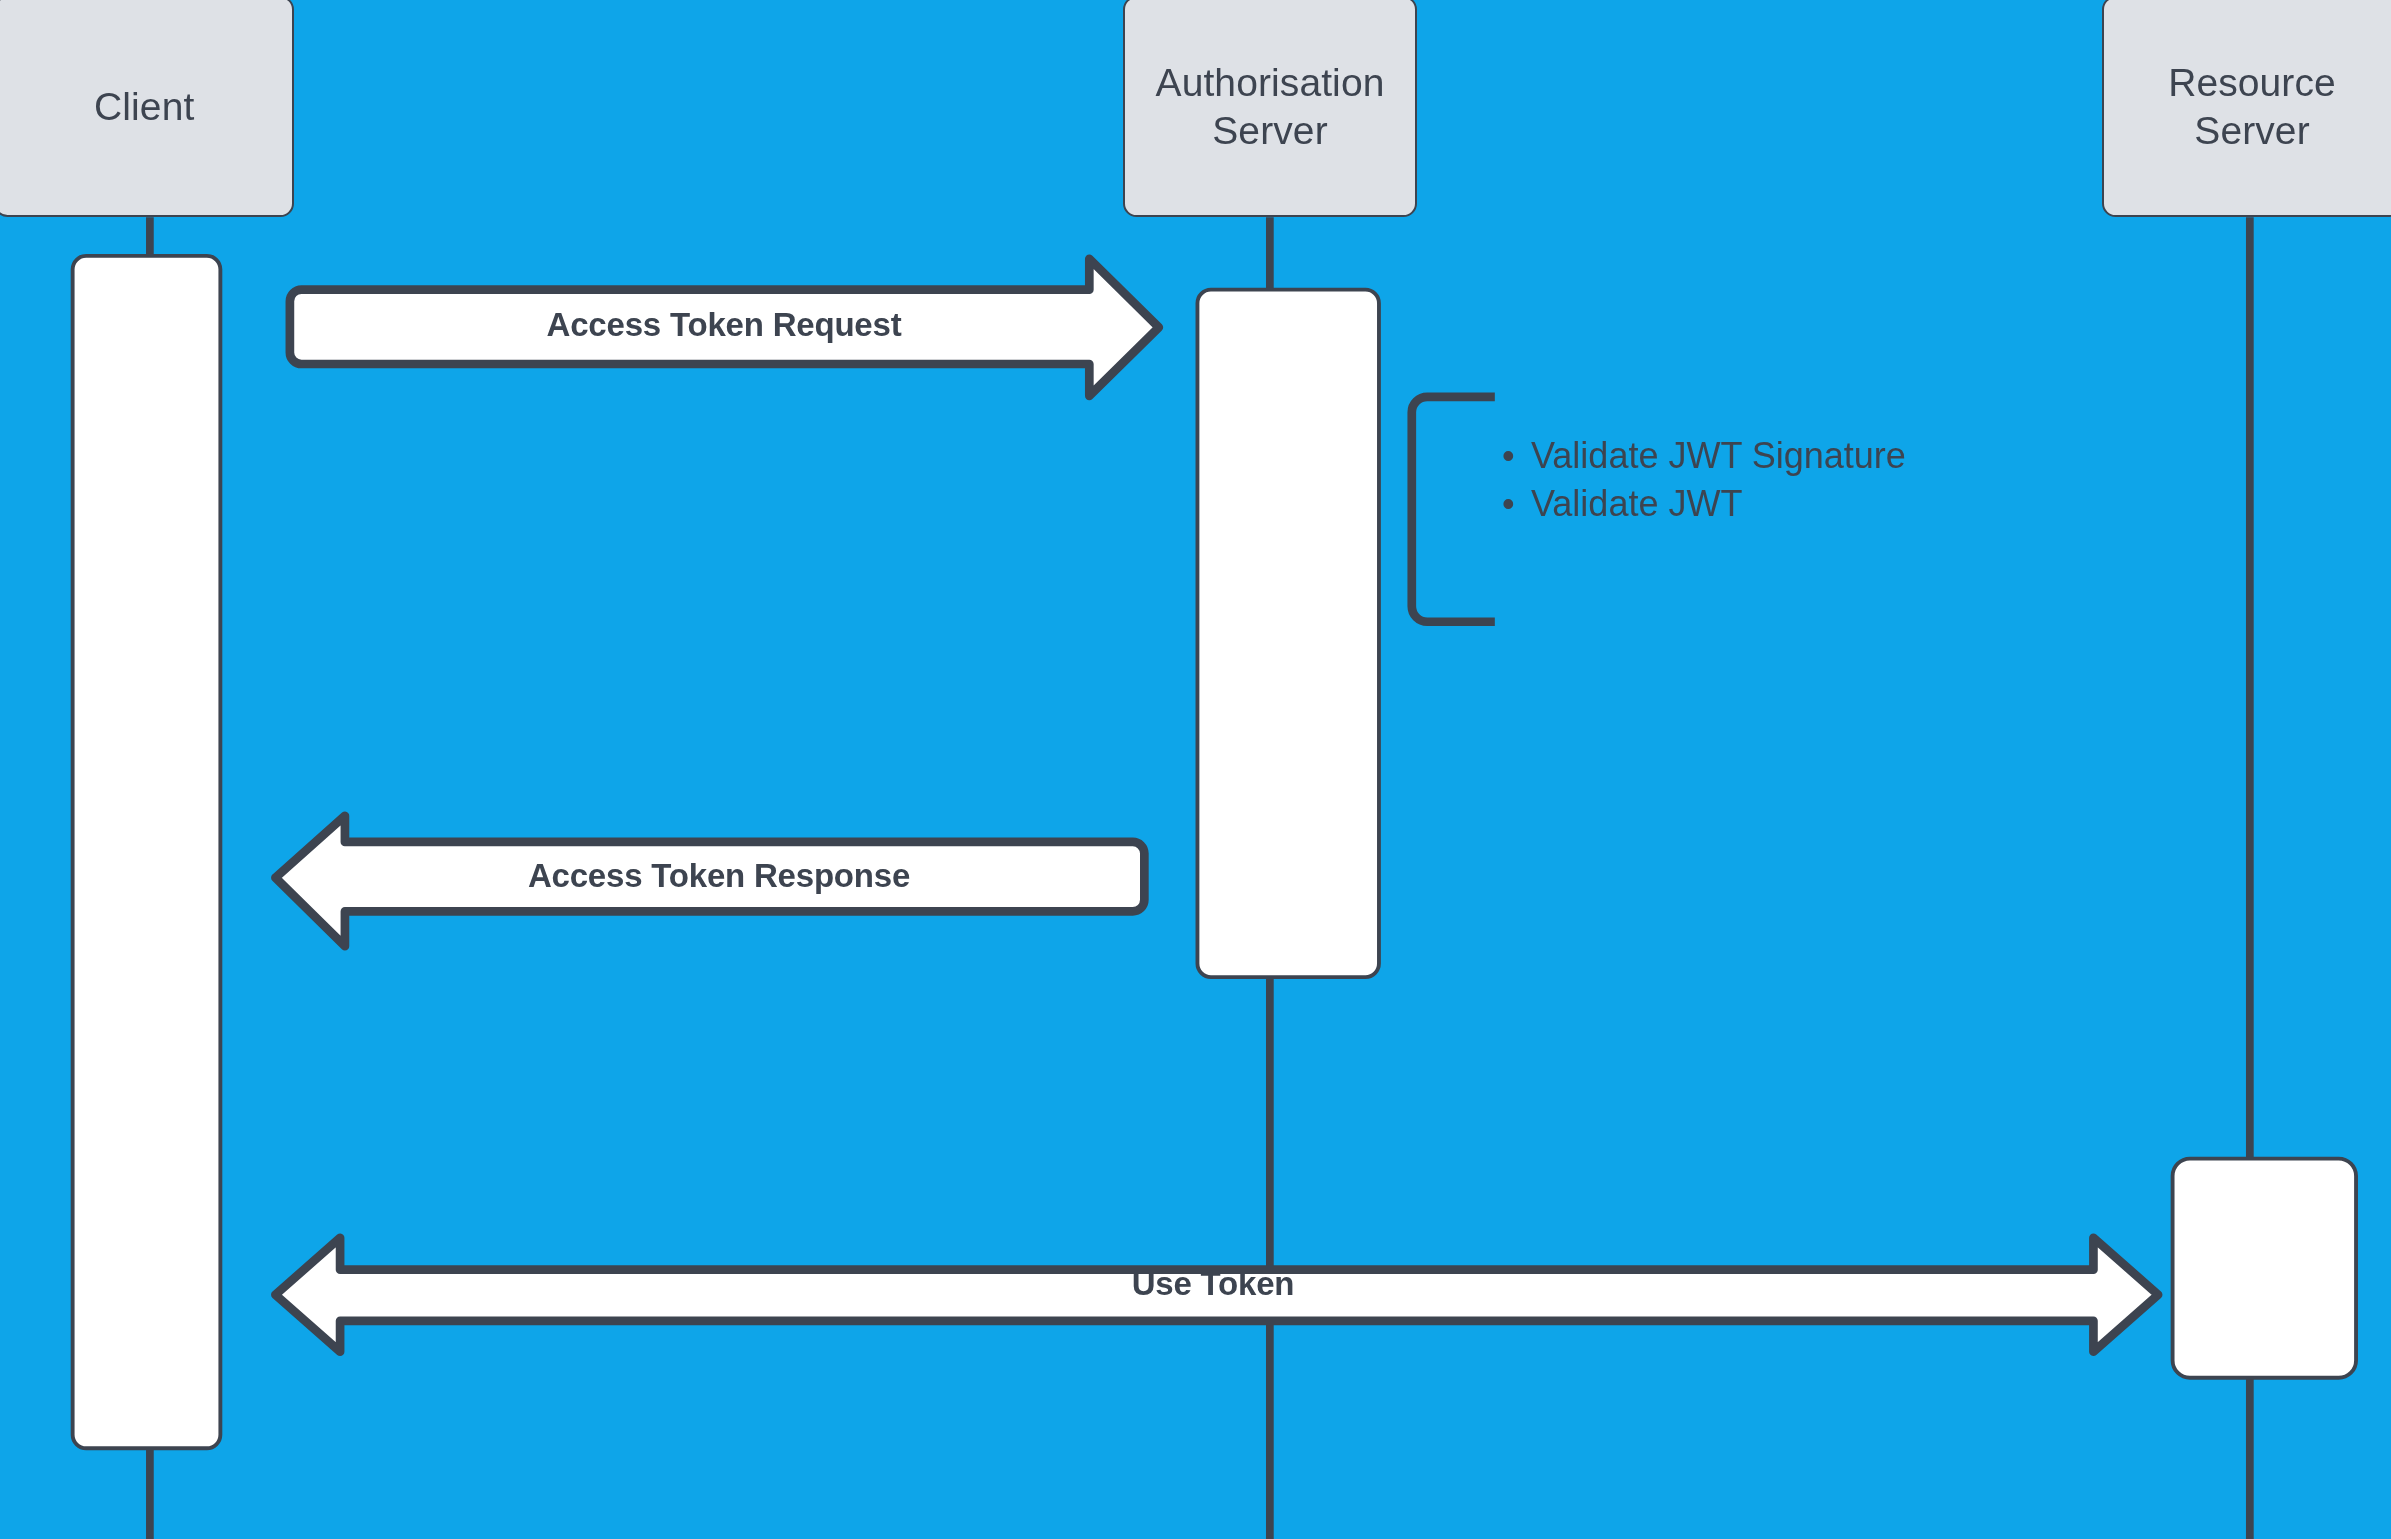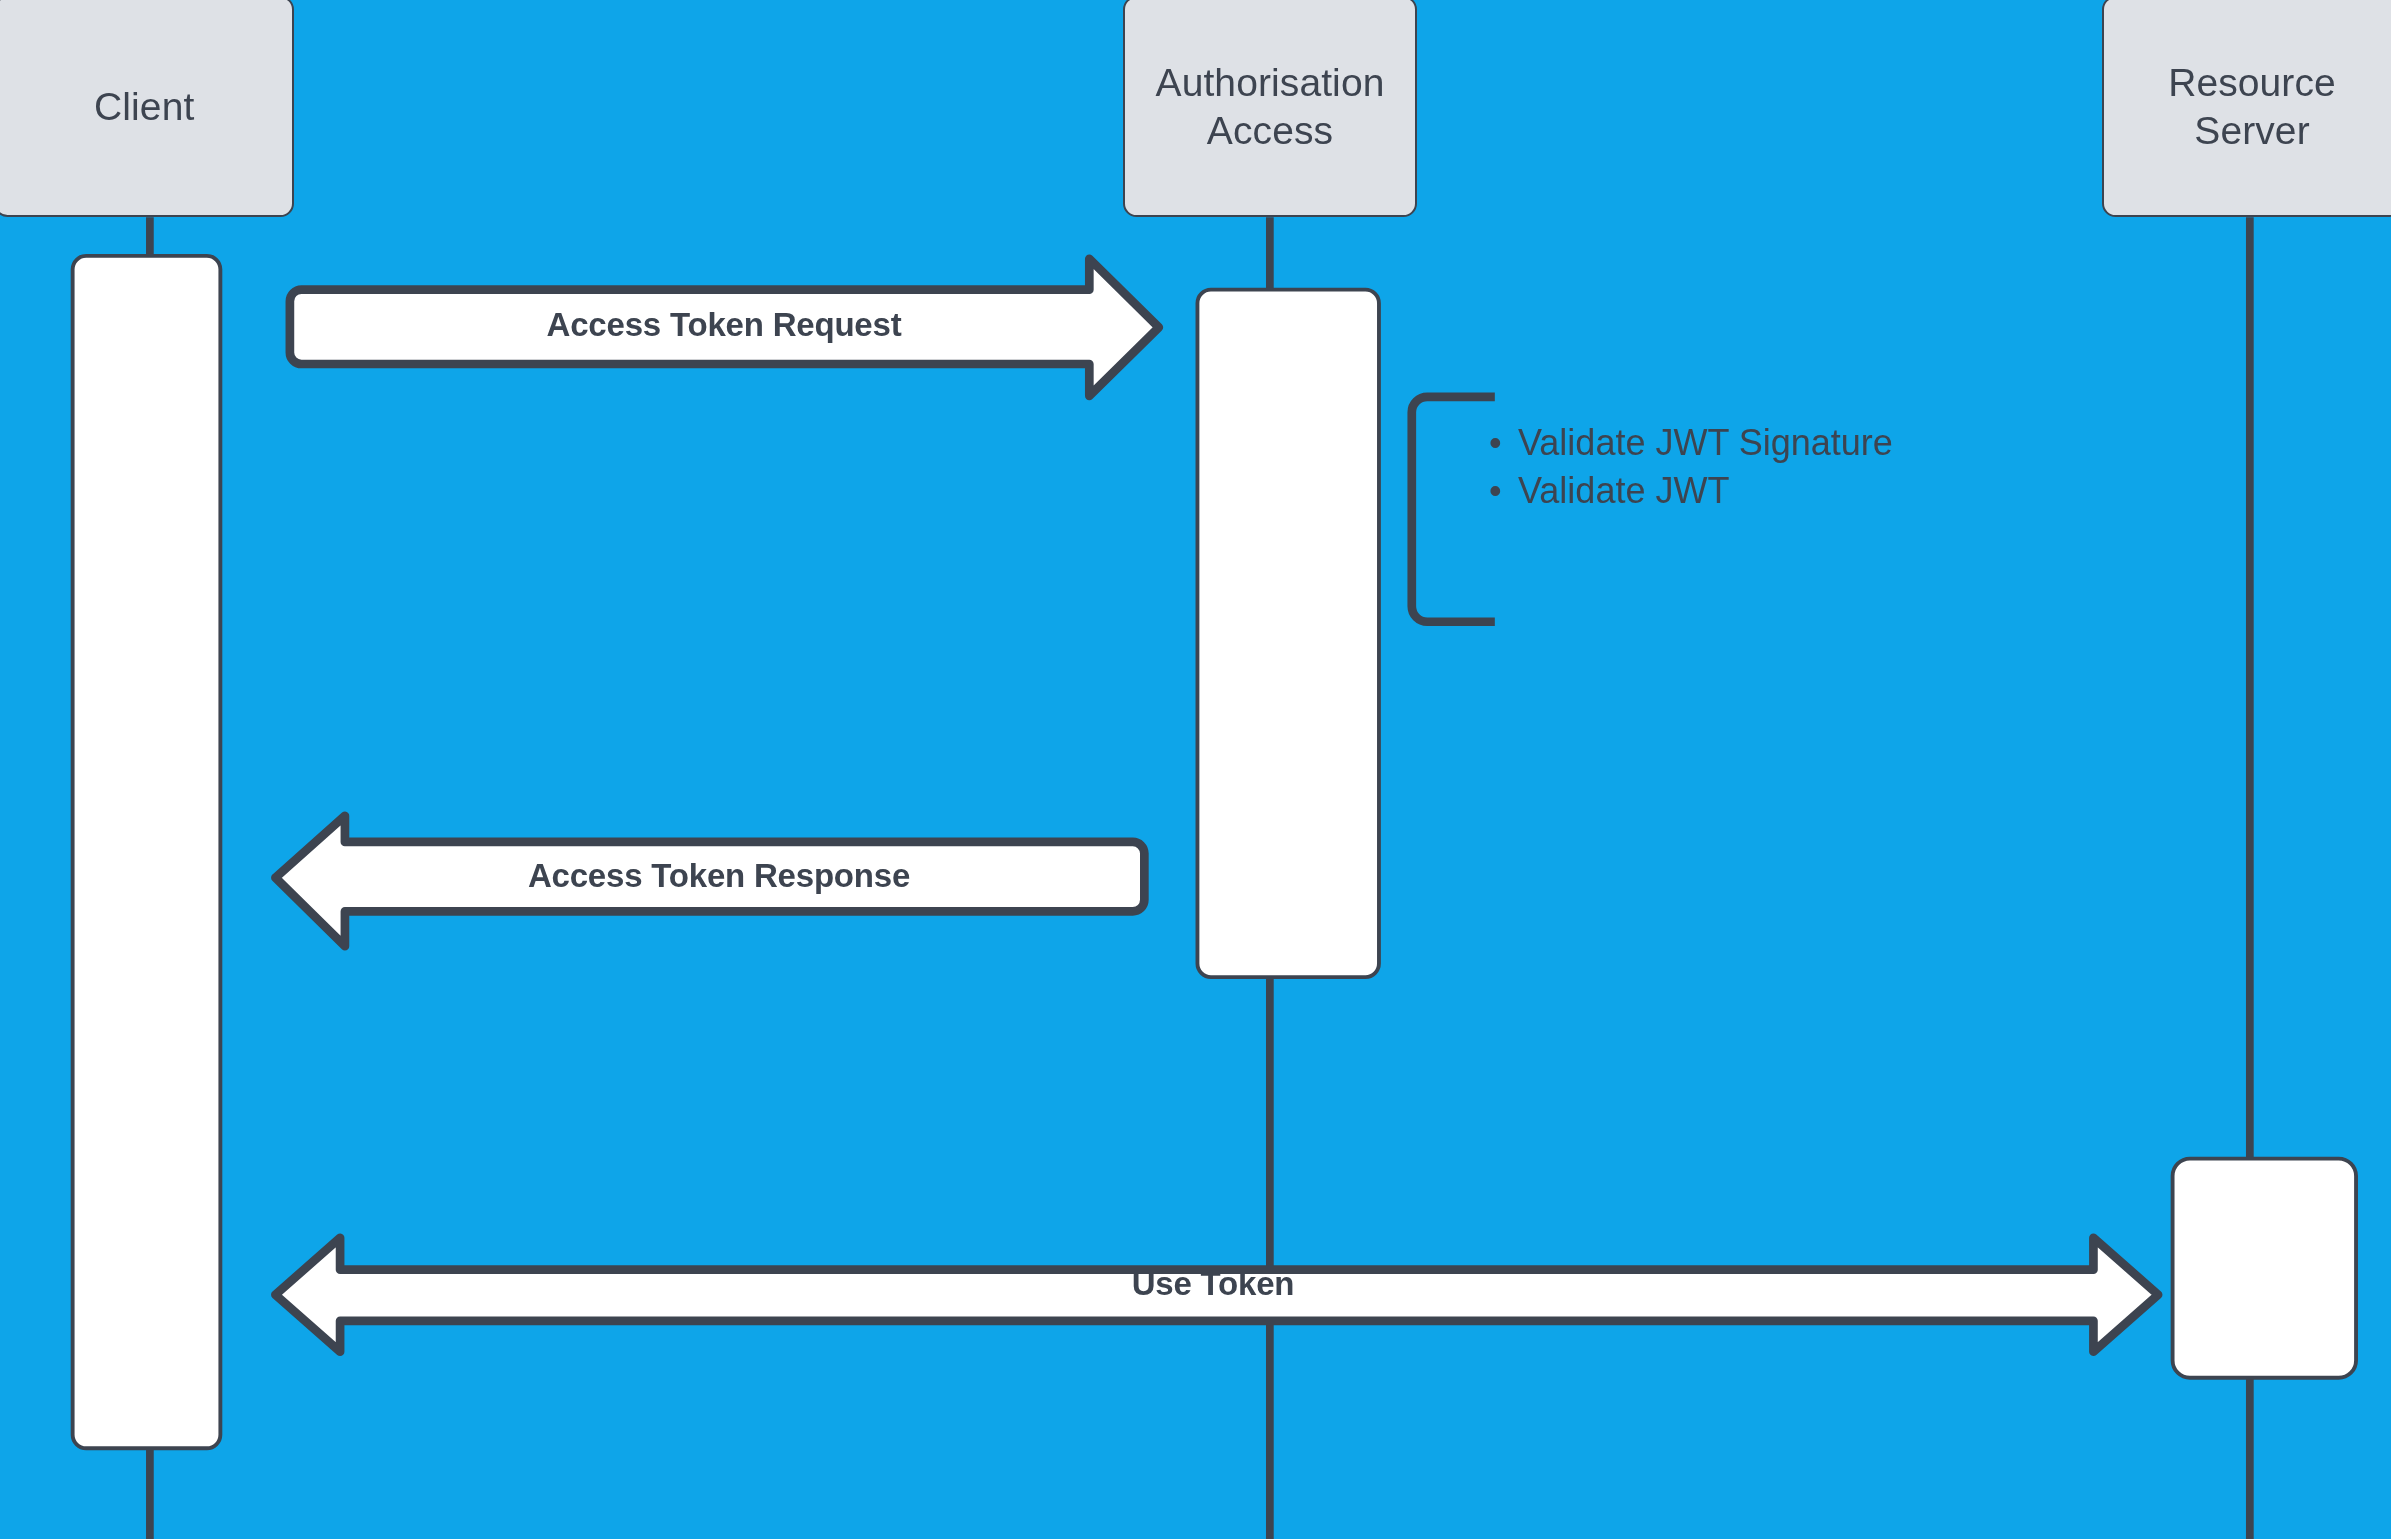--- a/index.html
+++ b/index.html
@@ -59,21 +59,21 @@
     letter-spacing: -0.2px;
   }
   
   .note-list {
     position: absolute;
     color: #3d4450;
     font-size: 36px;
     line-height: 48px;
     font-family: "Liberation Sans", sans-serif;
     list-style: none;
-    margin: 2px;
+    margin: 15px;
     padding: 0;
     white-space: nowrap;
   }
   .note-list li { position: relative; padding-left: 33px; }
   .note-list li::before {
     content: "\2022";
     position: absolute;
     left: 3.9px;
     top: 0;
     font-size: 36px;
@@ -136,21 +136,21 @@
              A 16 16 0 0 0 1478 644
              L 1548 644" fill="none" stroke="#3d4450" stroke-width="9" stroke-linejoin="round" stroke-linecap="butt"></path>
   </svg>
 
   <div class="participant" style="left:-5.8px; top:-3.9px; width:300px; height:221px;">
     <span class="plabel">Client</span>
   </div>
 
   <div class="participant" style="left:1123px; top:-3.9px; width:294px; height:221px;">
     <span class="plabel">Authorisation
-Access</span>
+Server</span>
   </div>
 
   <div class="participant" style="left:2102px; top:-3.9px; width:300px; height:221px;">
     <span class="plabel">Resource
 Server</span>
   </div>
 
   <div class="msg-label" style="left:724px; top:325px;">Access Token Request</div>
 
   <div class="msg-label" style="left:719px; top:876px;">Access Token Response</div>

